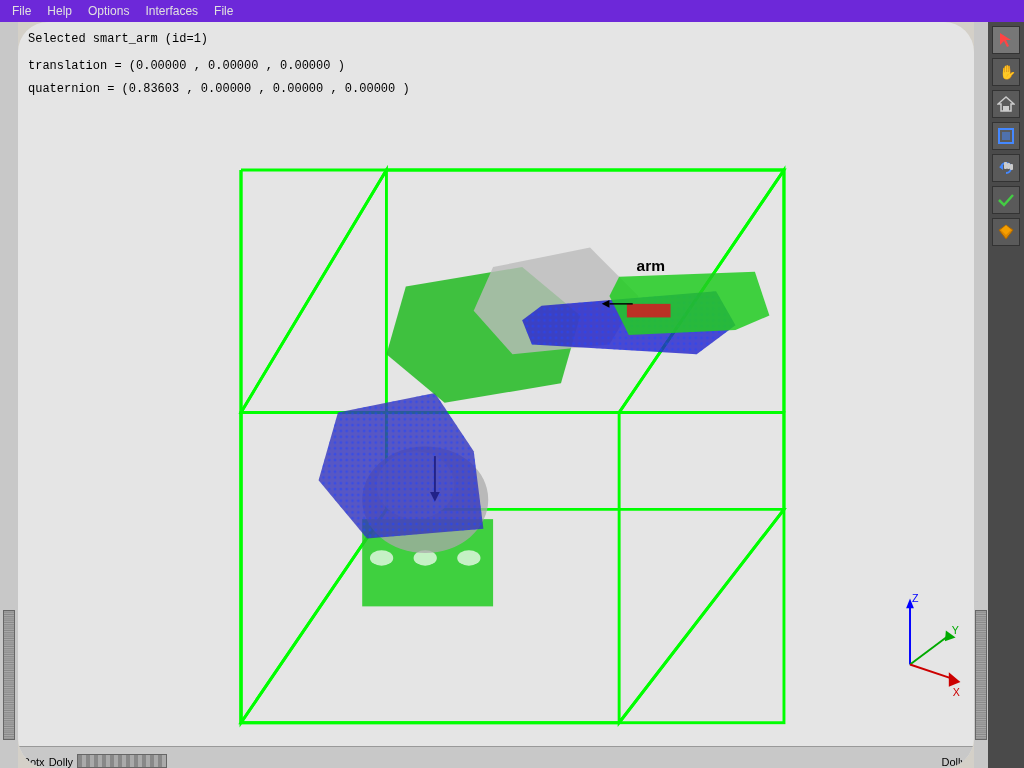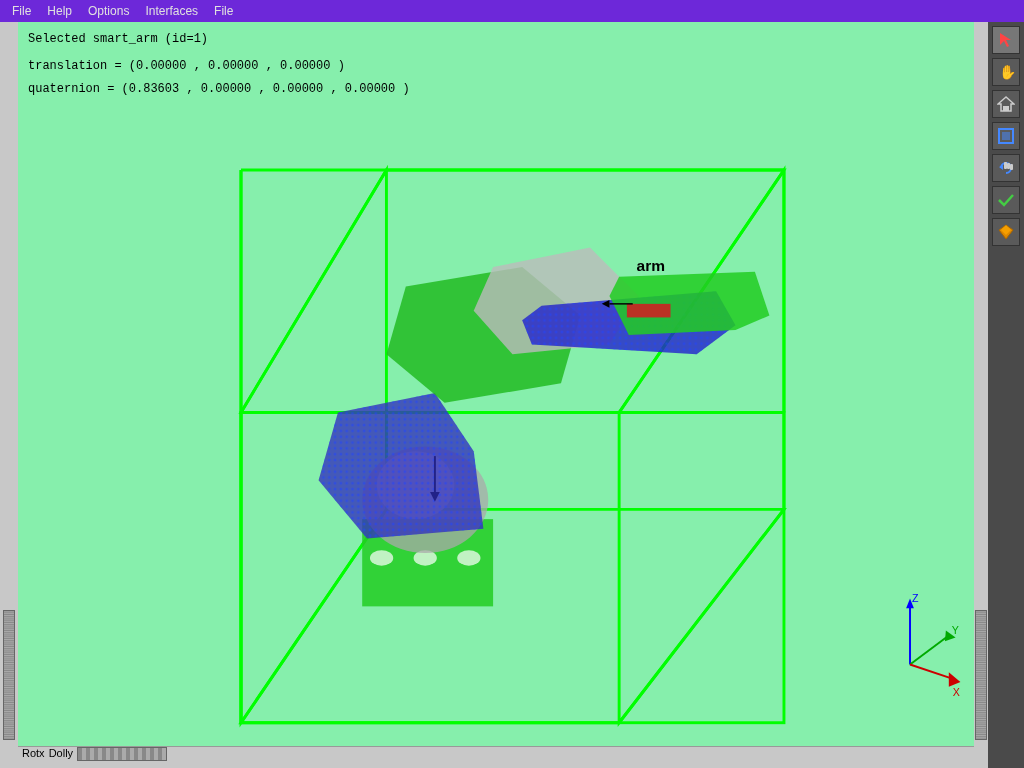--- a/index.html
+++ b/index.html
@@ -45,23 +45,24 @@
       width: 12px;
       height: 130px;
       background: linear-gradient(to bottom, #888, #aaa, #888, #aaa, #888, #aaa, #888, #aaa, #888, #aaa);
       background-size: 12px 8px;
       border: 1px solid #666;
     }
 
     
     #viewport {
       flex: 1;
-      background: #86efac;
+      background: #e5e5e5;
       position: relative;
       overflow: hidden;
+      border-radius: 30px;
     }
 
     
     #info-panel {
       position: absolute;
       top: 8px;
       left: 10px;
       color: #000;
       font-family: 'Courier New', monospace;
       font-size: 12px;
@@ -95,21 +96,21 @@
 
     
     #bottom-bar {
       position: absolute;
       bottom: 0;
       left: 0;
       width: 100%;
       height: 22px;
       background: #c8c8c8;
       display: flex;
-      align-items: flex-start;
+      align-items: flex-end;
       padding: 0 4px;
       font-family: Arial, sans-serif;
       font-size: 11px;
       gap: 4px;
       border-top: 1px solid #999;
     }
     .bottom-label {
       color: #000;
     }
     .bottom-slider {

